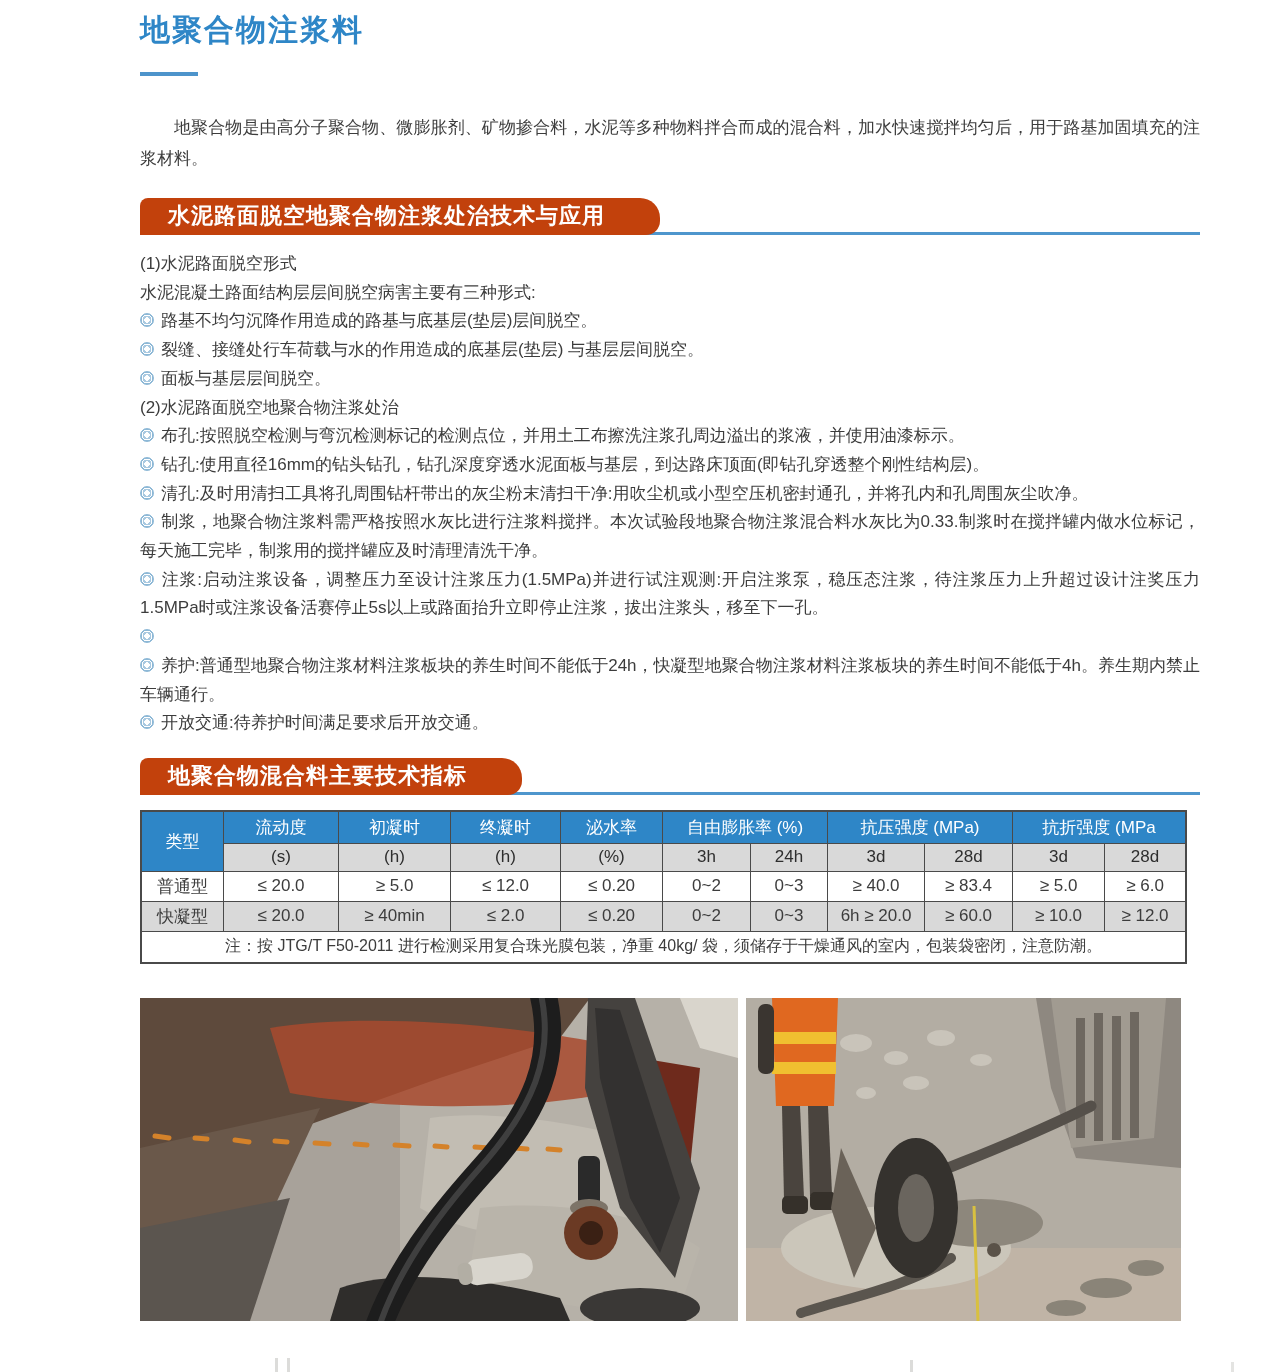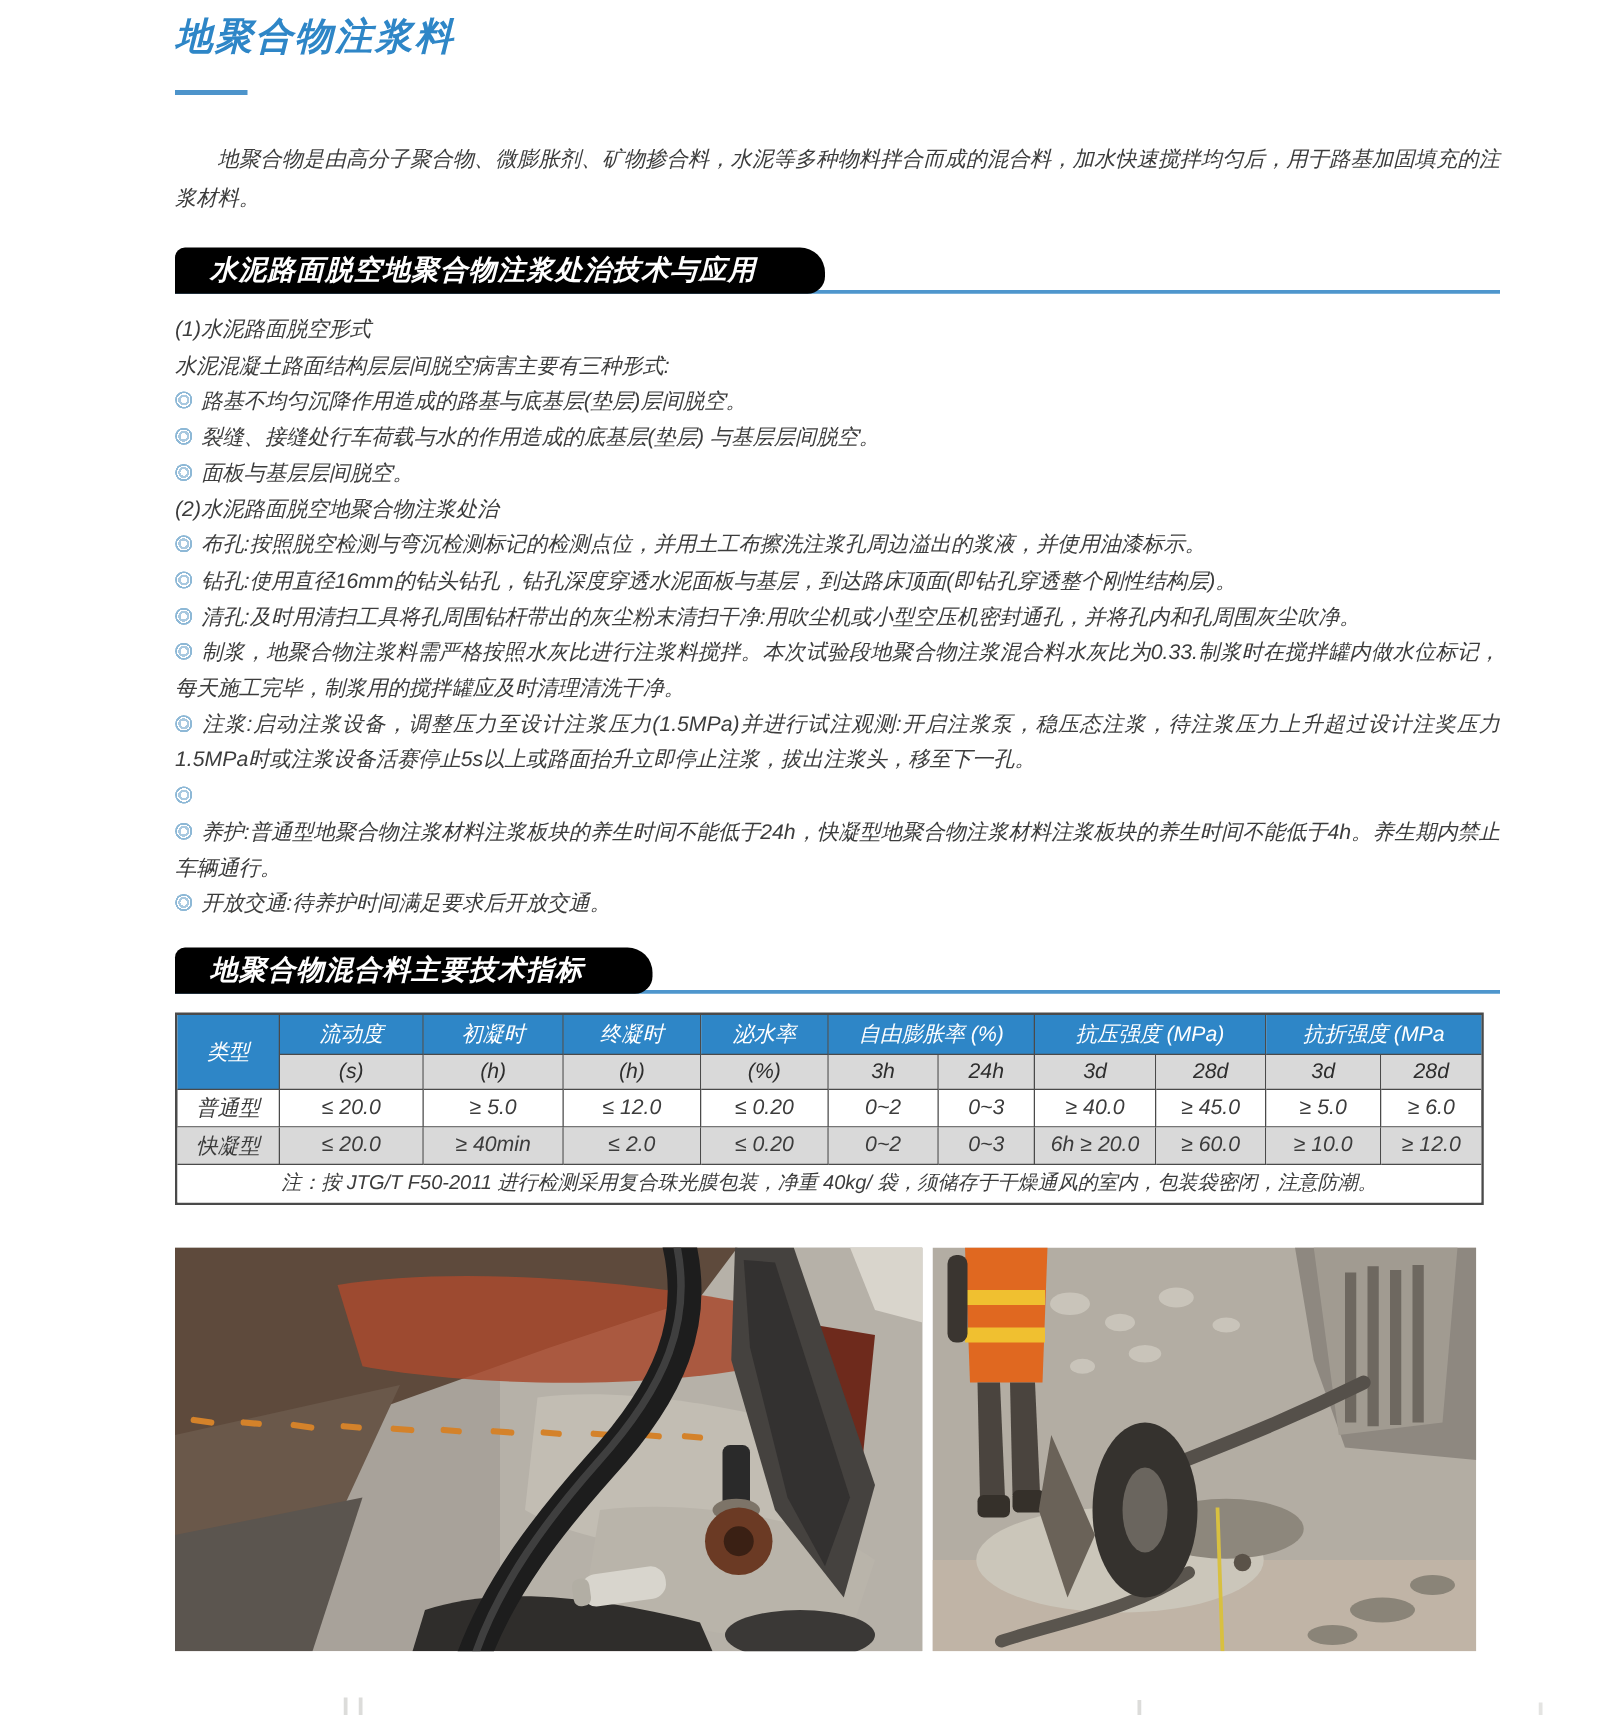--- a/index.html
+++ b/index.html
@@ -2,42 +2,42 @@
 <html><head>
 <meta charset="utf-8">
 <style>
   html,body { margin:0; padding:0; }
   body {
     width:1280px; height:1372px; background:#ffffff;
     font-family:"Liberation Sans","DejaVu Sans",sans-serif;
     color:#3c3c3c; overflow:hidden;
   }
   .page { position:relative; width:1280px; height:1372px; background:#fff; }
-  .content { margin:0 80px 0 140px; width:1060px;font-style:italic; }
+  .content { margin:0 80px 0 140px; width:1060px; }
 
   
   .doc-title {
     margin:10px 0 0 0; font-size:30px; line-height:40px; font-weight:bold;
     color:#2E86C7; letter-spacing:2px;
   }
   .title-dash { margin-top:22px; width:58px; height:4px; background:#4d94cb; }
 
   .intro {
     margin:36px 0 0 0; font-size:17px; line-height:31px;
     text-indent:2em; text-align:justify; color:#3c3c3c;
   }
 
   
   .section-header { position:relative; height:37px; margin-top:24px; }
   .section-header .banner-underline {
     position:absolute; left:0; right:0; bottom:0; height:3px; background:#4e96cd;
   }
   .banner-tab {
     position:absolute; left:0; bottom:0; height:37px; line-height:36px;
-    background:#000000; color:#ffffff; font-size:22px; font-weight:bold;
+    background:#c2410c; color:#ffffff; font-size:22px; font-weight:bold;
     padding:0 55px 0 28px; letter-spacing:1px;
     border-radius:8px 20px 14px 0; white-space:nowrap;
   }
 
   
   .body-list { margin-top:15px; }
   .body-list p {
     margin:0; font-size:17px; line-height:28.7px; text-align:justify; color:#3c3c3c;
   }
   .ring-bullet {
@@ -154,21 +154,21 @@
         </tr>
         <tr class="datarow">
           <td>普通型</td>
           <td>≤ 20.0</td>
           <td>≥ 5.0</td>
           <td>≤ 12.0</td>
           <td>≤ 0.20</td>
           <td>0~2</td>
           <td>0~3</td>
           <td>≥ 40.0</td>
-          <td>≥ 45.0</td>
+          <td>≥ 83.4</td>
           <td>≥ 5.0</td>
           <td>≥ 6.0</td>
         </tr>
         <tr class="datarow row-gray">
           <td>快凝型</td>
           <td>≤ 20.0</td>
           <td>≥ 40min</td>
           <td>≤ 2.0</td>
           <td>≤ 0.20</td>
           <td>0~2</td>

